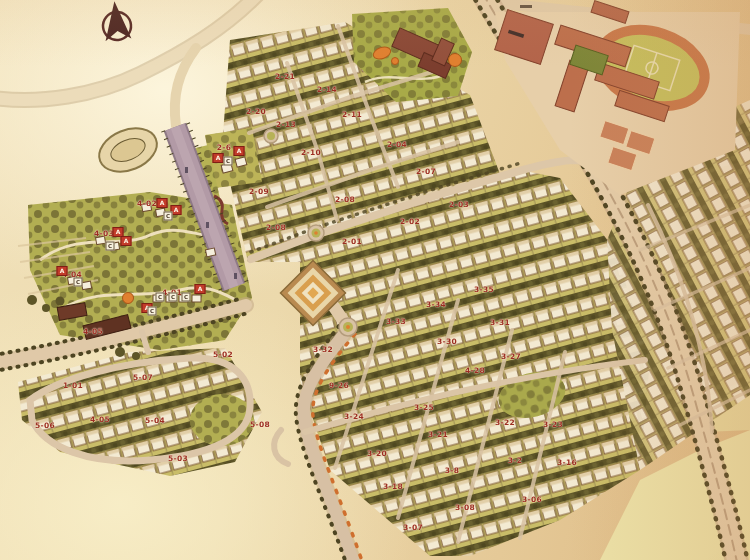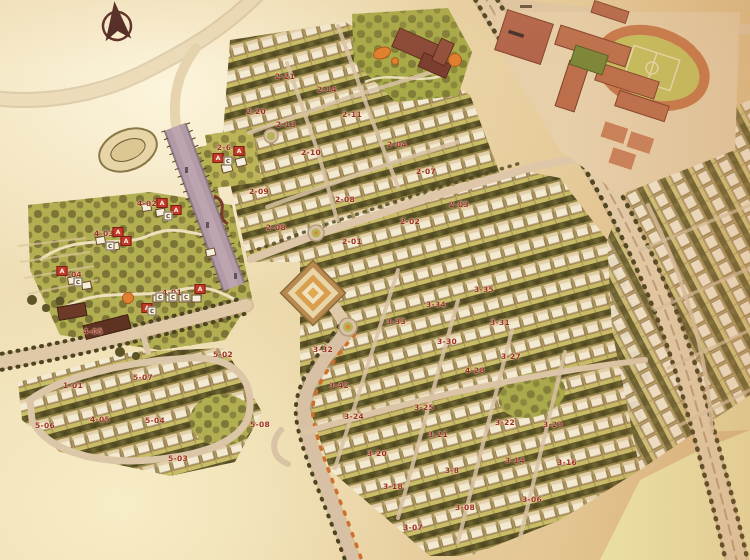--- a/index.html
+++ b/index.html
@@ -295,28 +295,28 @@
   <span class="blk" style="left:276px;top:228px">2-08</span>
   <span class="blk" style="left:352px;top:242px">2-01</span>
   <span class="blk" style="left:484px;top:290px">3-35</span>
   <span class="blk" style="left:436px;top:305px">3-34</span>
   <span class="blk" style="left:396px;top:322px">3-33</span>
   <span class="blk" style="left:500px;top:323px">3-31</span>
   <span class="blk" style="left:447px;top:342px">3-30</span>
   <span class="blk" style="left:323px;top:350px">3-32</span>
   <span class="blk" style="left:511px;top:357px">3-27</span>
   <span class="blk" style="left:475px;top:371px">4-28</span>
-  <span class="blk" style="left:339px;top:386px">3-42</span>
+  <span class="blk" style="left:339px;top:386px">9-26</span>
   <span class="blk" style="left:424px;top:408px">3-25</span>
   <span class="blk" style="left:354px;top:417px">3-24</span>
   <span class="blk" style="left:505px;top:423px">3-22</span>
   <span class="blk" style="left:553px;top:425px">3-23</span>
   <span class="blk" style="left:438px;top:435px">3-21</span>
   <span class="blk" style="left:377px;top:454px">3-20</span>
-  <span class="blk" style="left:515px;top:461px">3-14</span>
+  <span class="blk" style="left:515px;top:461px">3-2</span>
   <span class="blk" style="left:567px;top:463px">3-16</span>
   <span class="blk" style="left:452px;top:471px">3-8</span>
   <span class="blk" style="left:393px;top:487px">3-18</span>
   <span class="blk" style="left:532px;top:500px">3-06</span>
   <span class="blk" style="left:465px;top:508px">3-08</span>
   <span class="blk" style="left:413px;top:528px">3-07</span>
   <span class="blk" style="left:147px;top:204px">4-02</span>
   <span class="blk" style="left:104px;top:234px">4-03</span>
   <span class="blk" style="left:72px;top:275px">4-04</span>
   <span class="blk" style="left:172px;top:293px">4-01</span>

